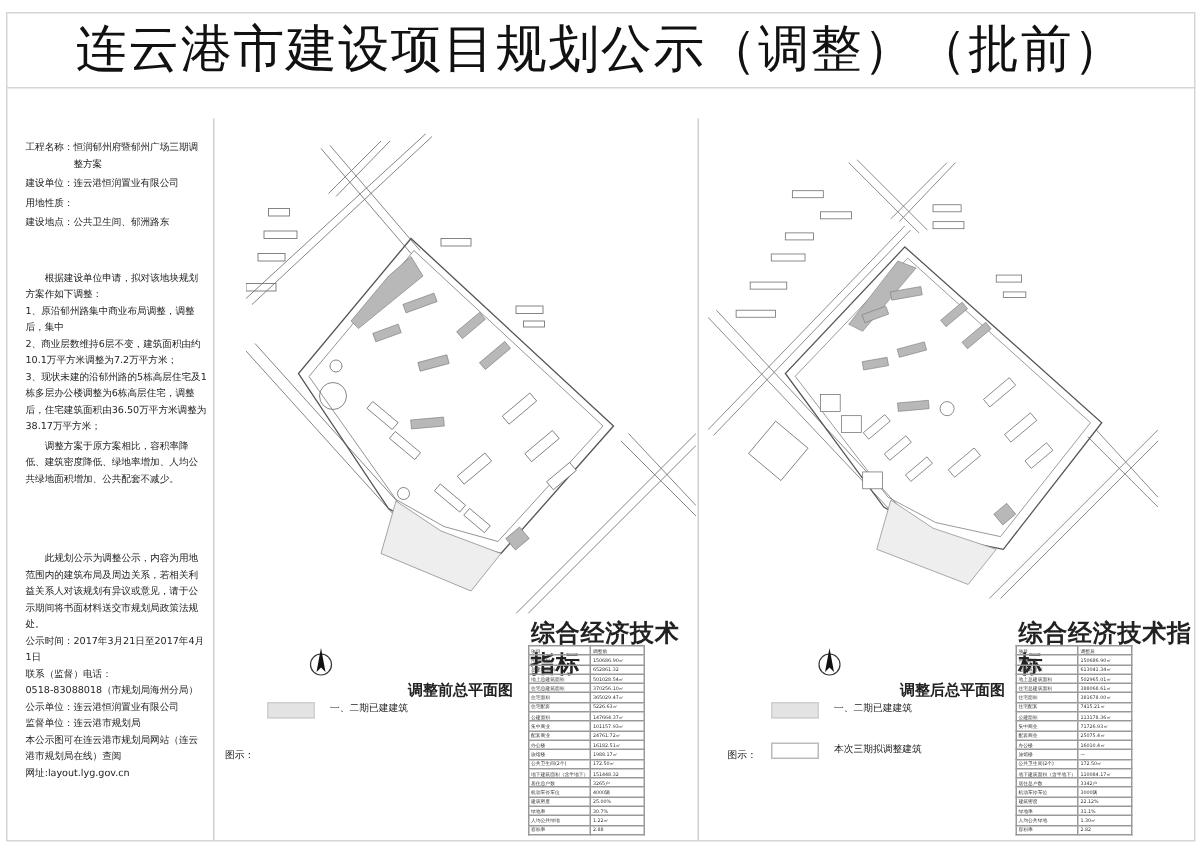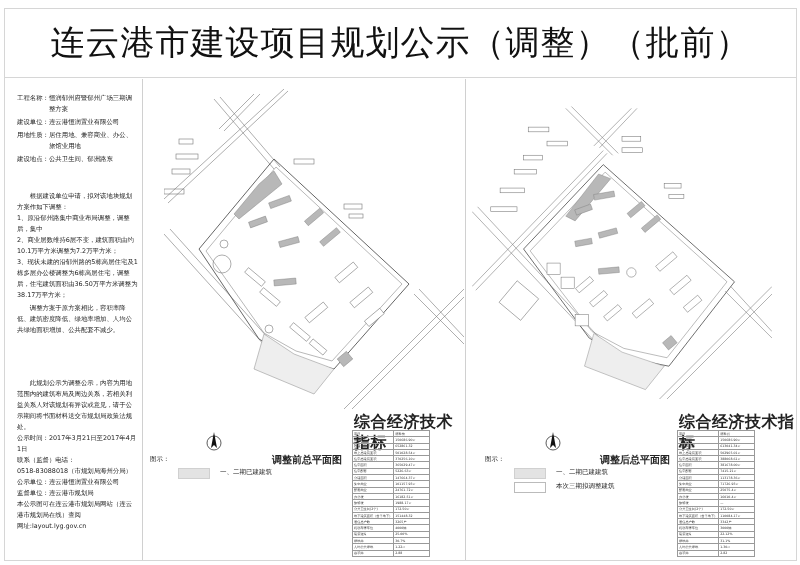--- a/index.html
+++ b/index.html
@@ -1,33 +1,33 @@
 <!DOCTYPE html>
 <html><head>
 <meta charset="utf-8">
 <style>
   * { box-sizing: border-box; margin: 0; padding: 0; }
   html, body { width: 800px; height: 565px; background: #ffffff; overflow: hidden; }
   body { font-family: "DejaVu Sans", "Liberation Sans", sans-serif; color: #222; position: relative; }
   .frame { position: absolute; left: 4px; top: 8px; width: 793px; height: 553px; border: 1px solid #d6d6d6; }
-  .title-box { position: absolute; left: 4px; top: 8px; width: 793px; height: 70px; border-bottom: 1px solid #d6d6d6; display:flex; align-items:center; justify-content:center; }
+  .title-box { position: absolute; left: 4px; top: 8px; width: 793px; height: 51px; border-bottom: 1px solid #d6d6d6; display:flex; align-items:center; justify-content:center; }
   .title { font-size: 34px; letter-spacing: 1px; color: #111; font-weight: normal; }
   .left-panel { position: absolute; left: 5px; top: 79px; width: 138px; height: 481px; border-right: 1px solid #d0d0d0; padding: 14px 4px 0 12px; font-size: 6.4px; line-height: 11px; }
   .info-row { display: flex; margin-bottom: 2px; }
   .info-label { white-space: nowrap; }
   .info-val { flex: 1; }
   .para { text-indent: 2em; margin-top: 2px; }
   .plain { }
   .gap-lg { height: 40px; }
   .panel { position: absolute; top: 79px; height: 481px; }
   .panel-mid { left: 144px; width: 322px; border-right: 1px solid #d0d0d0; }
   .panel-right { left: 467px; width: 330px; }
   .siteplan { position: absolute; left: 20px; top: 10px; width: 300px; height: 320px; }
   .north { position: absolute; width: 16px; height: 26px; }
-  .legend-title { position: absolute; font-size: 6.5px; }
+  .legend-title { position: absolute; font-size: 6.5px; margin-top: 44px; }
   .legend-row { position: absolute; display: flex; align-items: flex-start; font-size: 6.5px; margin-left: 12px; }
   .swatch { width: 32px; height: 11px; margin-right: 10px; }
   .swatch.grey { background: #e3e3e3; border: 1px solid #d0d0d0; }
   .swatch.white { background: #fff; border: 1px solid #bbb; }
   .plan-title { position: absolute; font-size: 10px; font-weight: bold; color: #222; }
   .tech-title { position: absolute; font-size: 16px; font-weight: bold; color: #222; letter-spacing: 0.5px; }
   table.tech { position: absolute; border-collapse: collapse; font-size: 3.2px; }
   table.tech td { border: 0.5px solid #999; height: 6.3px; padding: 0 1px; white-space: nowrap; color: #333; }
   table.tech td.v { width: 36px; }
 </style>
@@ -44,21 +44,20 @@
   <div class="info-row">
     <span class="info-label">工程名称：</span>
     <span class="info-val">恒润郁州府暨郁州广场三期调整方案</span>
   </div>
   <div class="info-row">
     <span class="info-label">建设单位：</span>
     <span class="info-val">连云港恒润置业有限公司</span>
   </div>
   <div class="info-row">
     <span class="info-label">用地性质：</span>
-    <span class="info-val">居住用地、兼容商业、办公、旅馆业用地</span>
   </div>
   <div class="info-row">
     <span class="info-label">建设地点：</span>
     <span class="info-val">公共卫生间、郁洲路东</span>
   </div>
 
   <div style="height:22px"></div>
 
   <div class="para">根据建设单位申请，拟对该地块规划方案作如下调整：</div>
   <div class="plain">1、原沿郁州路集中商业布局调整，调整后，集中</div>
@@ -293,21 +292,21 @@
   <svg class="north" style="left:78px;top:347px" viewBox="0 0 16 26">
     <circle cx="8" cy="17" r="7" fill="none" stroke="#333" stroke-width="0.8"></circle>
     <polygon points="8,6 5,22 8,19 11,22" fill="#111"></polygon>
   </svg>
 
   <span class="legend-title" style="left:18px;top:376px">图示：</span>
   <div class="legend-row" style="left:35px;top:389px">
     <span class="swatch grey"></span>
     <span>一、二期已建建筑</span>
   </div>
-  <div class="legend-row" style="left:35px;top:403px">
+  <div class="legend-row" style="left:35px;top:416px">
     <span class="swatch white"></span>
     <span>本次三期拟调整建筑</span>
   </div>
 
   <span class="plan-title" style="left:133px;top:374px">调整后总平面图</span>
 
   <span class="tech-title" style="left:212px;top:333px">综合经济技术指标</span>
   <table class="tech" style="left:210px;top:351px">
     <tbody>
         <tr>

